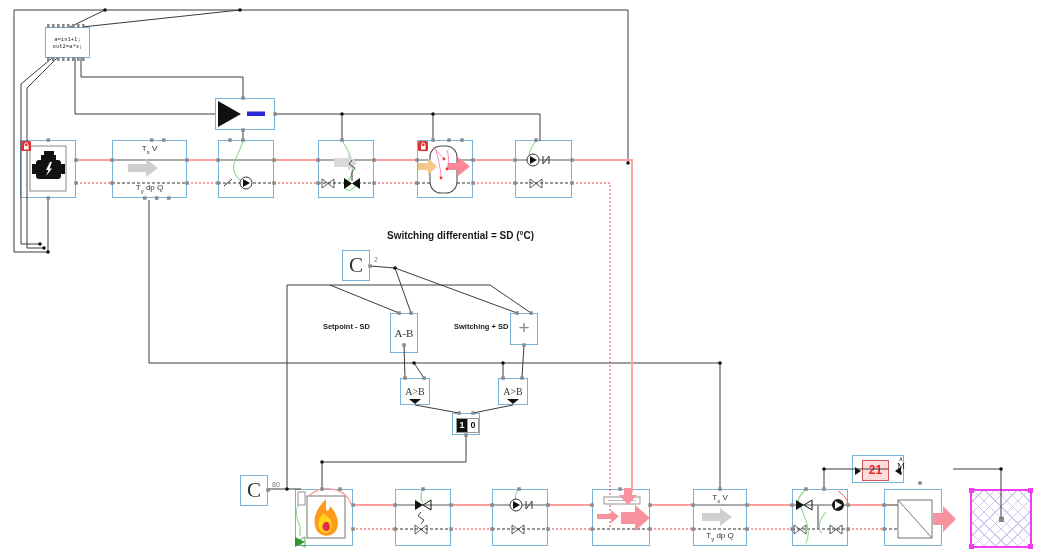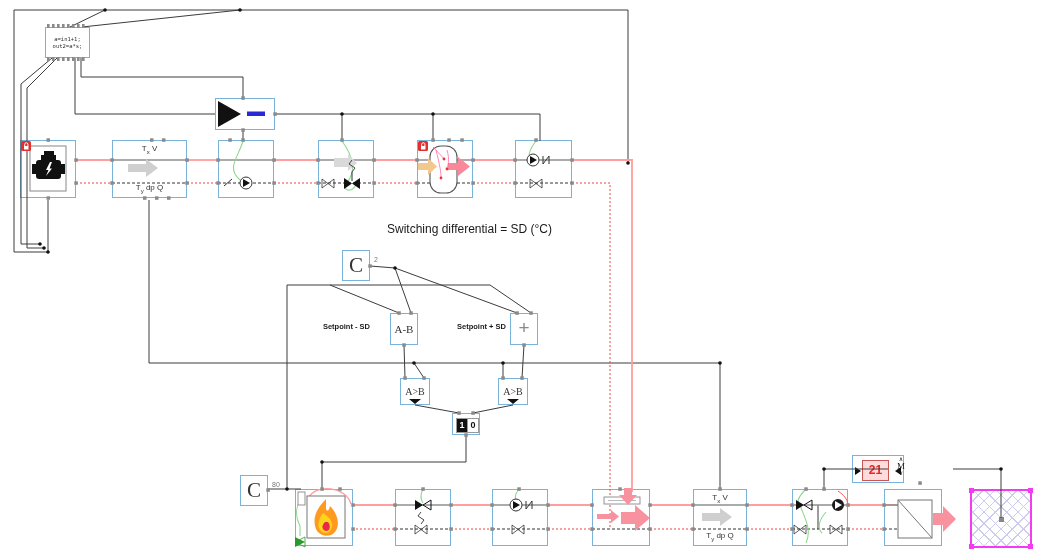--- a/index.html
+++ b/index.html
@@ -2,21 +2,21 @@
 <html><head>
 <meta charset="utf-8">
 <style>
   html,body{margin:0;padding:0;background:#fff;font-family:"Liberation Sans",sans-serif;}
   #canvas{position:relative;width:1044px;height:556px;background:#fff;overflow:hidden;}
   .blk{position:absolute;border:1.4px solid #7ab3d9;background:transparent;box-sizing:border-box;}
   .blk.white{background:#fff;}
   .lbl{position:absolute;color:#222;white-space:nowrap;}
   .sensor-lbl{font-size:8px;color:#333;text-align:center;width:100%;position:absolute;left:0;}
   .sensor-lbl sub{font-size:6px;}
-  .note{font-weight:normal;font-size:12px;color:#1a1a1a;}
+  .note{font-weight:bold;font-size:10px;color:#1a1a1a;margin-top:8px;}
   .setp{font-weight:bold;font-size:7.5px;color:#1a1a1a;text-align:right;}
   .cglyph{font-family:"Liberation Serif",serif;font-size:21px;color:#333;text-align:center;width:100%;position:absolute;top:2px;}
   .portnum{font-size:7px;color:#777;}
   .opglyph{font-family:"Liberation Serif",serif;font-size:11px;color:#333;text-align:center;width:100%;position:absolute;top:50%;transform:translateY(-54%);}
   .plusglyph{font-size:19px;color:#8a8a8a;font-weight:400;text-align:center;width:100%;position:absolute;top:50%;transform:translateY(-56%);}
   .ffwrap{position:absolute;left:3px;top:3.5px;display:flex;border:1px solid #999;}
   .ff1{width:10px;height:13px;background:#111;color:#fff;font-size:9px;font-weight:bold;text-align:center;line-height:13px;}
   .ff0{width:10px;height:13px;background:#fff;color:#111;font-size:9px;font-weight:bold;text-align:center;line-height:13px;border-left:1px solid #999;}
   .thermo-val{position:absolute;left:9px;top:4px;width:25px;height:19px;background:#ffdcdc;border:1px solid #cc5555;color:#ee2222;font-weight:bold;font-size:12px;text-align:center;line-height:19px;}
   .thermo-m{position:absolute;left:39px;top:1px;width:18px;height:25px;text-align:center;color:#222;}
@@ -54,24 +54,24 @@
   <div class="blk" style="left:515px;top:140px;width:57px;height:58px"></div>
 
   <div class="blk white" style="left:342px;top:250px;width:28px;height:31px">
     <div class="cglyph">C</div>
   </div>
   <div class="lbl portnum" style="left:374px;top:256px">2</div>
 
   <div class="lbl note" style="left:387px;top:222px">Switching differential = SD (°C)</div>
 
   <div class="lbl setp" style="left:318px;top:322px;width:52px">Setpoint - SD</div>
-  <div class="blk white" style="left:390px;top:313px;width:28px;height:32px">
+  <div class="blk white" style="left:390px;top:313px;width:28px;height:40px">
     <div class="opglyph">A-B</div>
   </div>
-  <div class="lbl setp" style="left:454px;top:322px;width:52px">Setpoint + SD</div>
+  <div class="lbl setp" style="left:454px;top:322px;width:52px">Switching + SD</div>
   <div class="blk white" style="left:510px;top:313px;width:28px;height:32px">
     <div class="plusglyph">+</div>
   </div>
 
   <div class="blk white" style="left:400px;top:378px;width:30px;height:27px">
     <div class="opglyph" style="font-size:10px">A&gt;B</div>
   </div>
   <div class="blk white" style="left:498px;top:378px;width:30px;height:27px">
     <div class="opglyph" style="font-size:10px">A&gt;B</div>
   </div>

